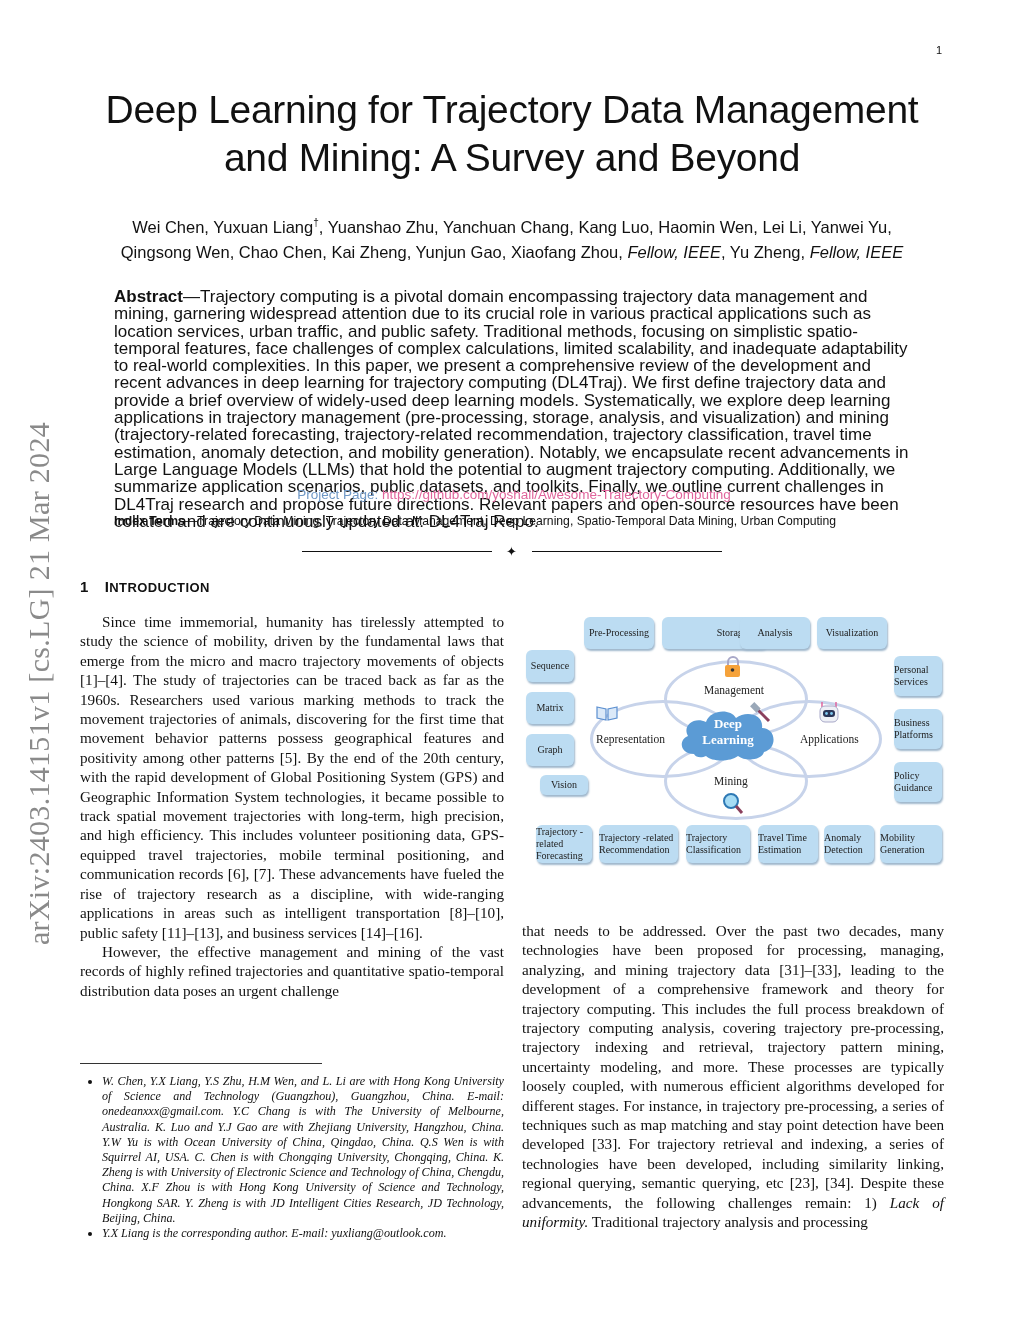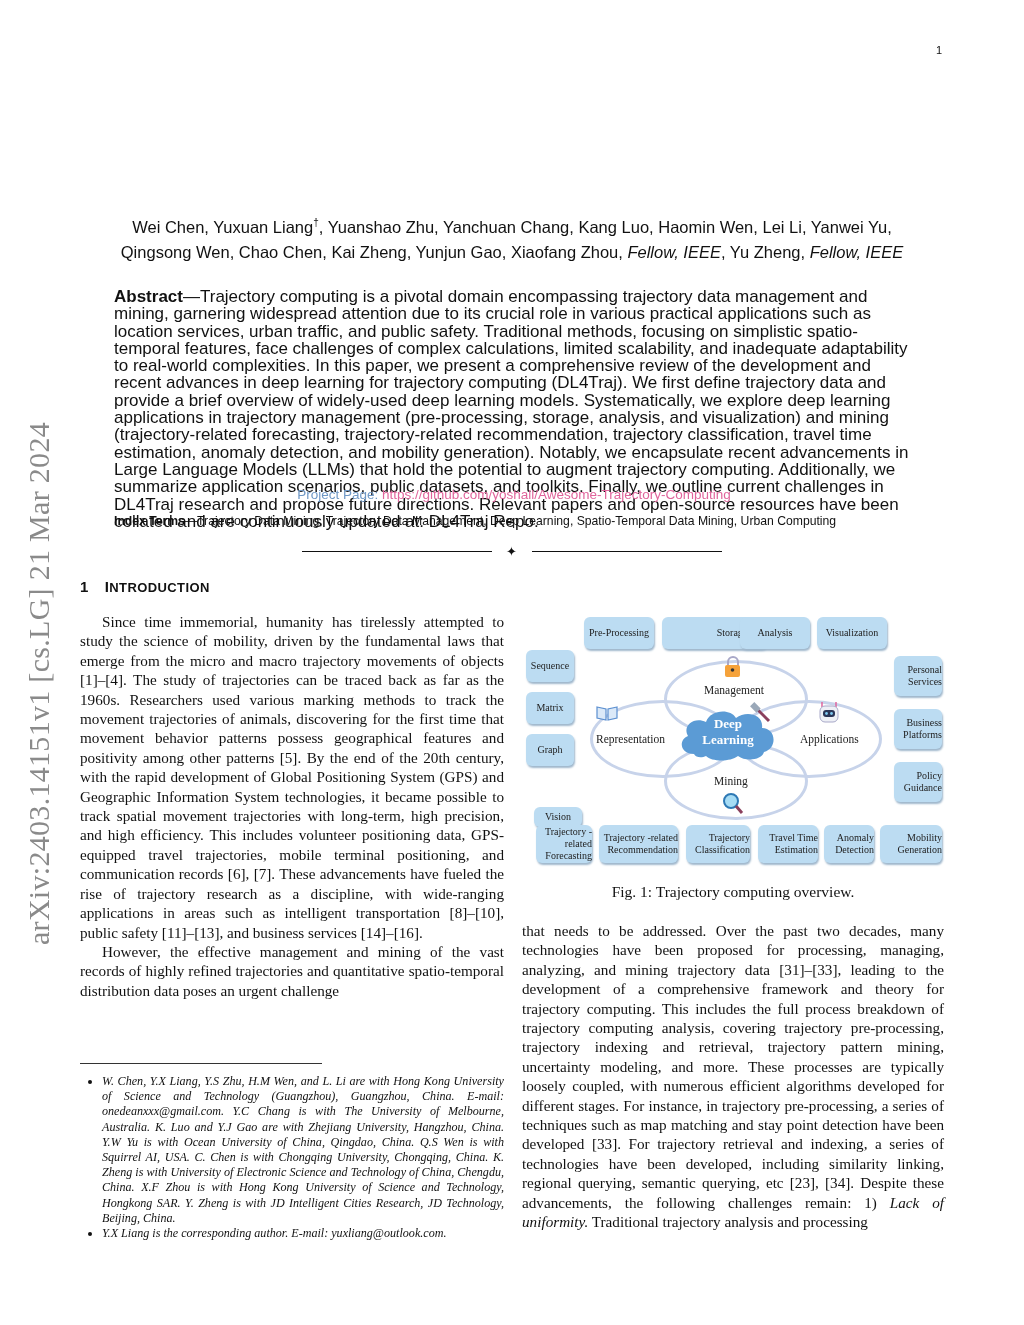--- a/index.html
+++ b/index.html
@@ -46,36 +46,37 @@
 
   .fn-rule { position: absolute; top: 1063px; left: 80px; width: 242px; height: 1px; background: #333; }
   .footnotes { position: absolute; top: 1074px; left: 80px; width: 424px; font-size: 12.1px; line-height: 15.2px;
                font-style: italic; text-align: justify; }
   .footnotes ul { margin: 0; padding-left: 22px; }
   .footnotes li { margin: 0; }
 
   
   .figure { position: absolute; top: 612px; left: 522px; width: 422px; height: 300px; }
   .box { position: absolute; background: #bcdcf2; border-radius: 6px; box-shadow: 1px 2px 2px #9fb7cc;
-         display: flex; align-items: center; justify-content: center; text-align: right;
+         display: flex; align-items: center; justify-content: center; text-align: left;
          font-size: 10px; line-height: 12px; color: #222; }
   .ell { position: absolute; border: 3px solid #c7d3ea; border-radius: 50%; }
   .node-label { position: absolute; font-size: 11.5px; color: #222; }
   .cloud { position: absolute; left: 154px; top: 92px; width: 104px; height: 58px; }
   .cloud-text { position: absolute; left: 154px; top: 104px; width: 104px; text-align: center; color: #fff;
                 font-weight: bold; font-size: 13px; line-height: 16px; }
   .caption { position: absolute; top: 271px; left: 0; width: 422px; text-align: center; font-size: 15.5px; }
 </style>
 </head>
 <body>
 
 <div class="page-number sans">1</div>
 
 <h1 class="title sans" style="margin:0;">
-  <br>
+  <span>Deep Learning for Trajectory Data Management</span><br>
+  <span>and Mining: A Survey and Beyond</span>
 </h1>
 
 <div class="authors sans">
   <span>Wei Chen, Yuxuan Liang</span><sup>†</sup><span>, Yuanshao Zhu, Yanchuan Chang, Kang Luo, Haomin Wen, Lei Li, Yanwei Yu,</span><br>
   <span>Qingsong Wen, Chao Chen, Kai Zheng, Yunjun Gao, Xiaofang Zhou, </span><i>Fellow, IEEE</i><span>, Yu Zheng, </span><i>Fellow, IEEE</i>
 </div>
 
 <div class="abstract sans">
   <b>Abstract</b><span>—Trajectory computing is a pivotal domain encompassing trajectory data management and mining, garnering widespread attention due to its crucial role in various practical applications such as location services, urban traffic, and public safety. Traditional methods, focusing on simplistic spatio-temporal features, face challenges of complex calculations, limited scalability, and inadequate adaptability to real-world complexities. In this paper, we present a comprehensive review of the development and recent advances in deep learning for trajectory computing (DL4Traj). We first define trajectory data and provide a brief overview of widely-used deep learning models. Systematically, we explore deep learning applications in trajectory management (pre-processing, storage, analysis, and visualization) and mining (trajectory-related forecasting, trajectory-related recommendation, trajectory classification, travel time estimation, anomaly detection, and mobility generation). Notably, we encapsulate recent advancements in Large Language Models (LLMs) that hold the potential to augment trajectory computing. Additionally, we summarize application scenarios, public datasets, and toolkits. Finally, we outline current challenges in DL4Traj research and propose future directions. Relevant papers and open-source resources have been collated and are continuously updated at: DL4Traj Repo.</span>
 </div>
@@ -116,21 +117,21 @@
 <div class="figure serif">
 
   <div class="box" style="left:62px;top:5px;width:70px;height:32px;">Pre-Processing</div>
   <div class="box" style="left:140px;top:5px;width:70px;height:32px;padding-left:35px;">Storage</div>
   <div class="box" style="left:218px;top:5px;width:70px;height:32px;">Analysis</div>
   <div class="box" style="left:295px;top:5px;width:70px;height:32px;">Visualization</div>
 
   <div class="box" style="left:4px;top:38px;width:48px;height:32px;">Sequence</div>
   <div class="box" style="left:4px;top:80px;width:48px;height:32px;">Matrix</div>
   <div class="box" style="left:4px;top:122px;width:48px;height:32px;">Graph</div>
-  <div class="box" style="left:12px;top:163px;width:48px;height:20px;margin-top:32px;">Vision</div>
+  <div class="box" style="left:18px;top:163px;width:48px;height:20px;">Vision</div>
 
   <div class="box" style="left:372px;top:44px;width:48px;height:40px;">Personal Services</div>
   <div class="box" style="left:372px;top:97px;width:48px;height:40px;">Business Platforms</div>
   <div class="box" style="left:372px;top:150px;width:48px;height:40px;">Policy Guidance</div>
 
   <div class="ell" style="left:142px;top:48px;width:138px;height:72px;"></div>
   <div class="ell" style="left:68px;top:88px;width:140px;height:72px;"></div>
   <div class="ell" style="left:214px;top:88px;width:140px;height:72px;"></div>
   <div class="ell" style="left:142px;top:130px;width:138px;height:72px;"></div>
 
@@ -173,18 +174,17 @@
     <span>Learning</span>
   </div>
 
   <div class="box" style="left:14px;top:213px;width:56px;height:38px;">Trajectory -related Forecasting</div>
   <div class="box" style="left:77px;top:213px;width:79px;height:38px;">Trajectory -related Recommendation</div>
   <div class="box" style="left:164px;top:213px;width:64px;height:38px;">Trajectory Classification</div>
   <div class="box" style="left:236px;top:213px;width:60px;height:38px;">Travel Time Estimation</div>
   <div class="box" style="left:302px;top:213px;width:50px;height:38px;">Anomaly Detection</div>
   <div class="box" style="left:358px;top:213px;width:62px;height:38px;">Mobility Generation</div>
 
-  <div class="caption">Fig. 1: Trajectory computing overview.</div>
 </div>
 
 <div class="col col-right serif">
   <p><span>that needs to be addressed. Over the past two decades, many technologies have been proposed for processing, managing, analyzing, and mining trajectory data [31]–[33], leading to the development of a comprehensive framework and theory for trajectory computing. This includes the full process breakdown of trajectory computing analysis, covering trajectory pre-processing, trajectory indexing and retrieval, trajectory pattern mining, uncertainty modeling, and more. These processes are typically loosely coupled, with numerous efficient algorithms developed for different stages. For instance, in trajectory pre-processing, a series of techniques such as map matching and stay point detection have been developed [33]. For trajectory retrieval and indexing, a series of technologies have been developed, including similarity linking, regional querying, semantic querying, etc [23], [34]. Despite these advancements, the following challenges remain: 1) </span><i>Lack of uniformity.</i><span> Traditional trajectory analysis and processing</span></p>
 </div>
 
 </body></html>

